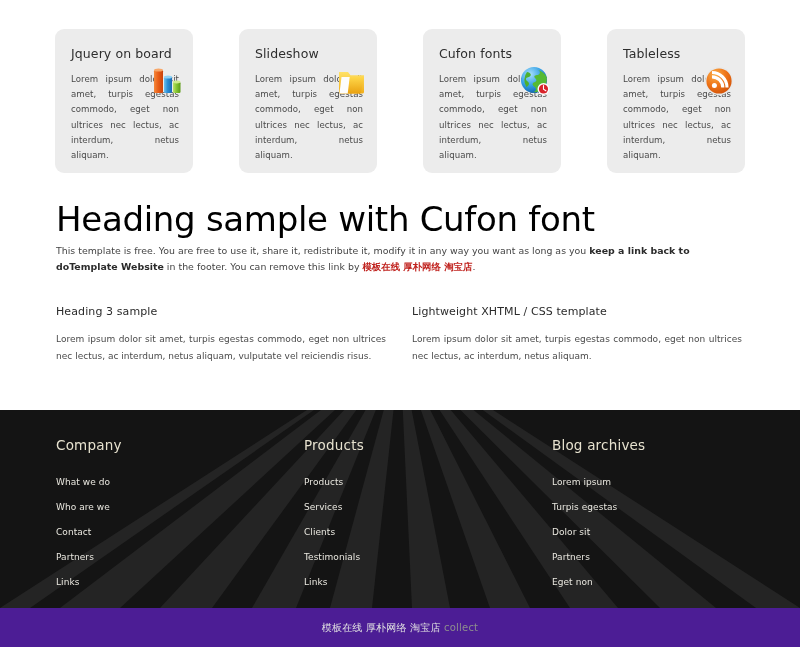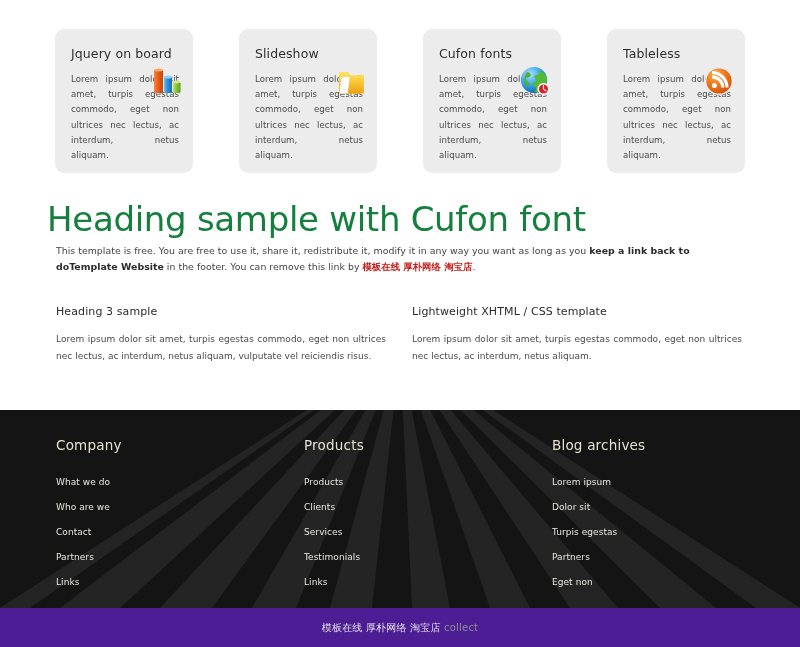--- a/index.html
+++ b/index.html
@@ -27,22 +27,22 @@
   }
   .card-text {
     font-size:8.6px; color:#4a4a4a; line-height:15.2px;
     text-align:justify; letter-spacing:.05px;
   }
   .card-icon { position:absolute; right:10px; top:36px; width:32px; height:32px; }
   .card-icon svg { display:block; width:32px; height:32px; }
 
   
   .heading-main {
-    position:absolute; left:47px; top:200px;
-    font-size:34px; font-weight:400; color:#15803d;
+    position:absolute; left:56px; top:200px;
+    font-size:34px; font-weight:400; color:#000000;
     letter-spacing:-.3px; line-height:38px;
     font-family:"DejaVu Sans","Liberation Sans",sans-serif;
   }
   .intro {
     position:absolute; left:56px; top:243px; width:684px;
     font-size:9.4px; color:#444; line-height:16px; letter-spacing:.02px;
   }
   .intro b { font-weight:700; color:#2b2b2b; }
   .intro a.cn { color:#c0231f; font-weight:700; text-decoration:none; }
 
@@ -237,33 +237,33 @@
           <li><a href="#">Contact</a></li>
           <li><a href="#">Partners</a></li>
           <li><a href="#">Links</a></li>
         </ul>
       </div>
 
       <div class="fcol">
         <h4>Products</h4>
         <ul>
           <li><a href="#">Products</a></li>
+          <li><a href="#">Services</a></li>
           <li><a href="#">Clients</a></li>
-          <li><a href="#">Services</a></li>
           <li><a href="#">Testimonials</a></li>
           <li><a href="#">Links</a></li>
         </ul>
       </div>
 
       <div class="fcol">
         <h4>Blog archives</h4>
         <ul>
           <li><a href="#">Lorem ipsum</a></li>
+          <li><a href="#">Turpis egestas</a></li>
           <li><a href="#">Dolor sit</a></li>
-          <li><a href="#">Turpis egestas</a></li>
           <li><a href="#">Partners</a></li>
           <li><a href="#">Eget non</a></li>
         </ul>
       </div>
 
     </div>
   </div>
 
   <div class="bottombar">
     <div class="txt"><span class="cn">模板在线 厚朴网络 淘宝店</span> <span class="en">collect</span></div>

